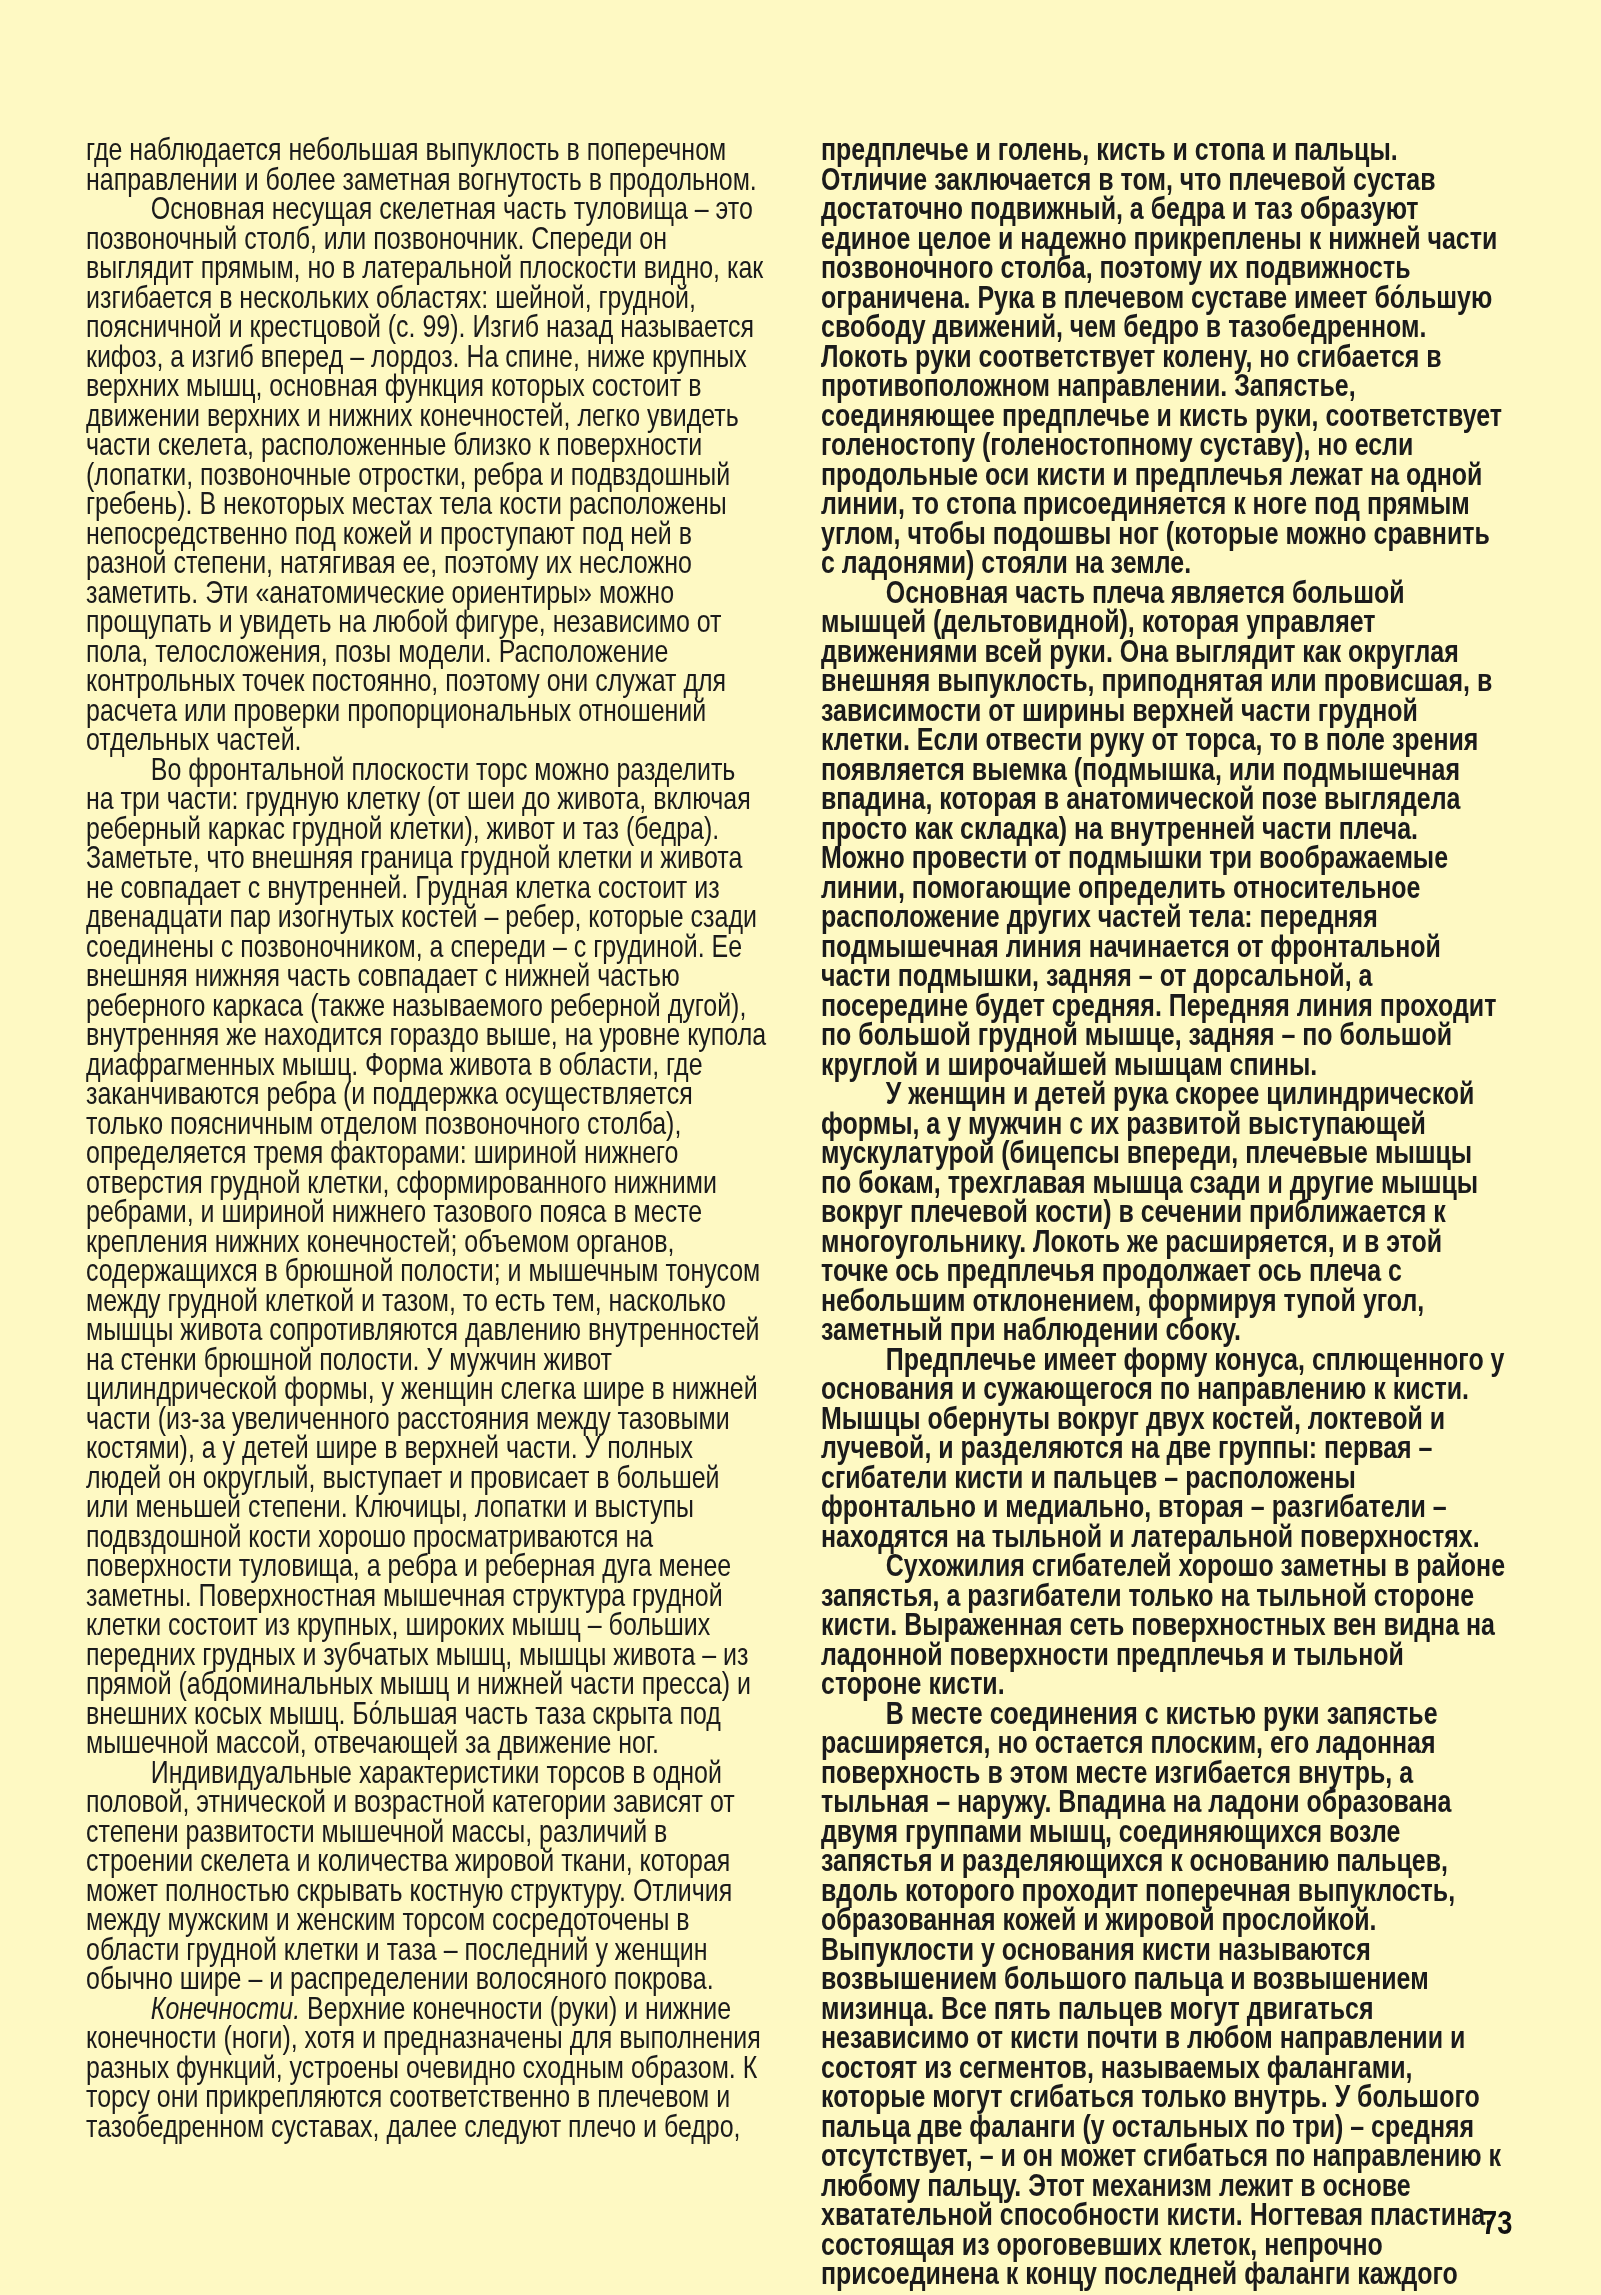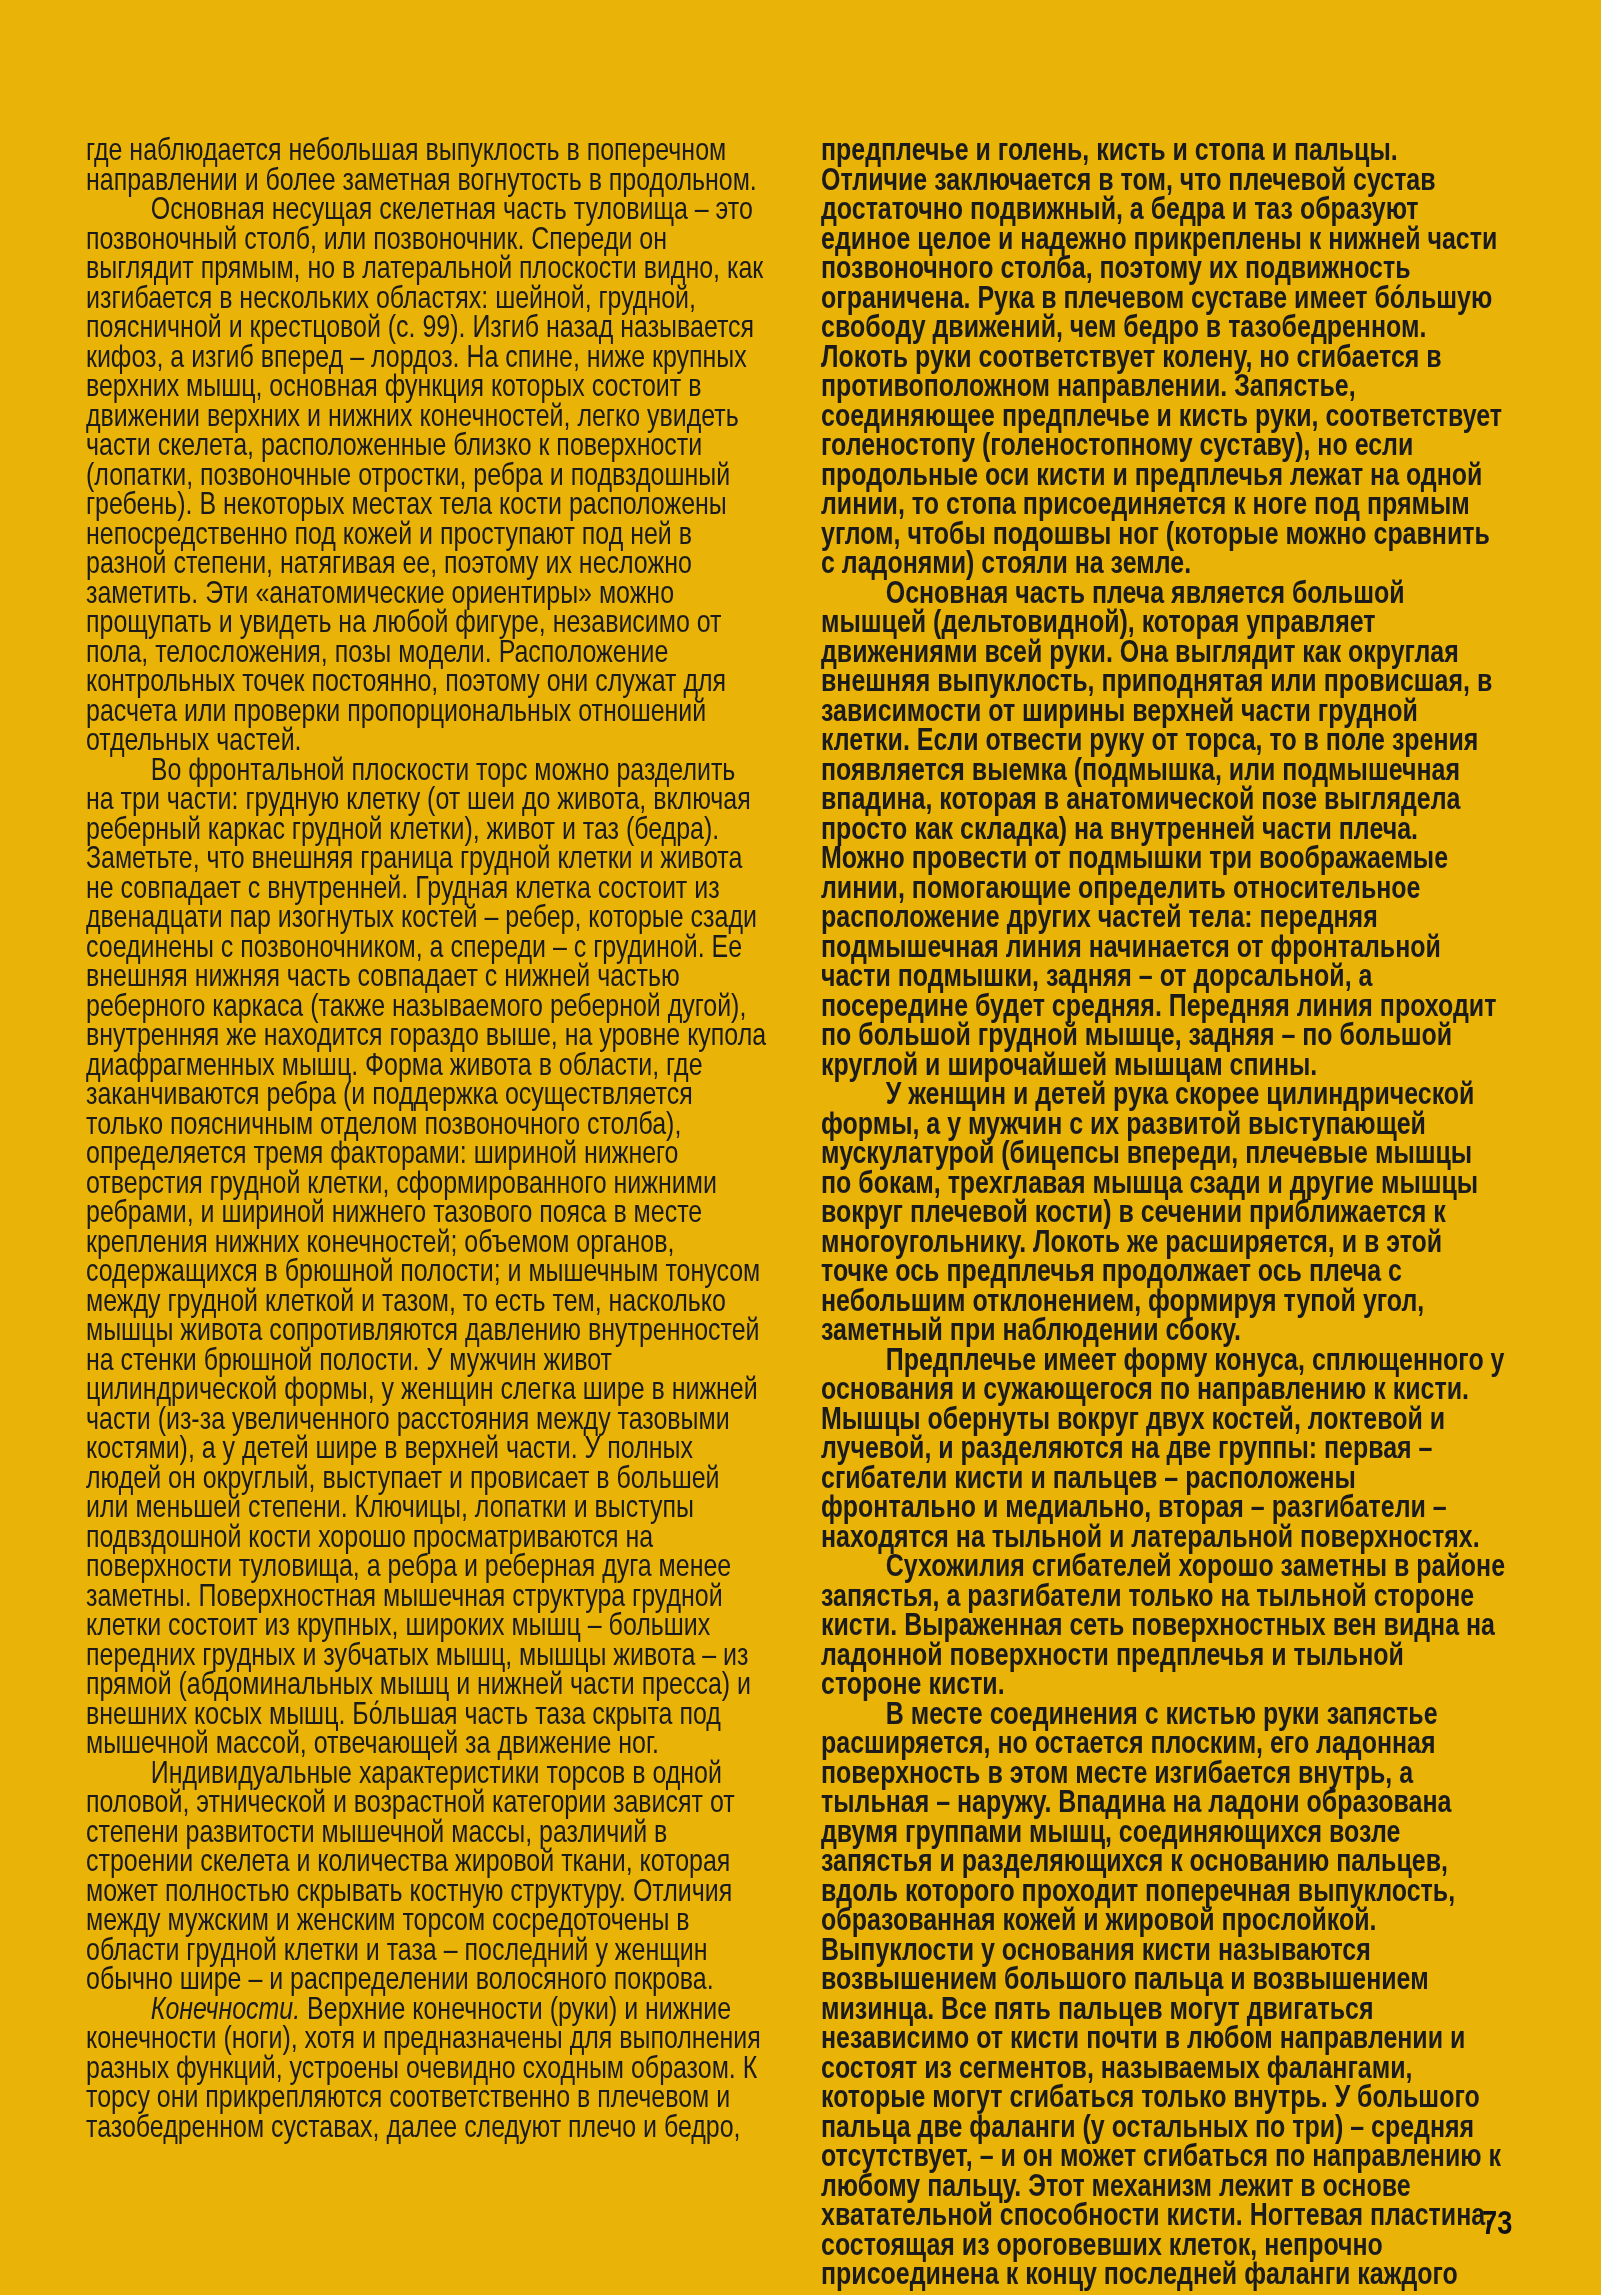--- a/index.html
+++ b/index.html
@@ -1,20 +1,20 @@
 <!DOCTYPE html>
 <html lang="ru" style="font-size:9.5px"><head>
 <meta charset="utf-8">
 <style>
   html, body { margin: 0; padding: 0; background: #ffffff; }
   .page {
     position: relative;
     width: 1602px;
     height: 2295px;
-    background: #eab308;
+    background: #fef9c3;
     color: #1b1b1b;
     font-family: "Liberation Sans", sans-serif;
     overflow: hidden;
   }
   .col { position: absolute; top: 135px; }
   .col-left  { left: 86px;  width: 682px; }
   .col-right { left: 821px; width: 685px; font-weight: bold; }
   .col-inner {
     font-size: 32px;
     line-height: 29.5px;

